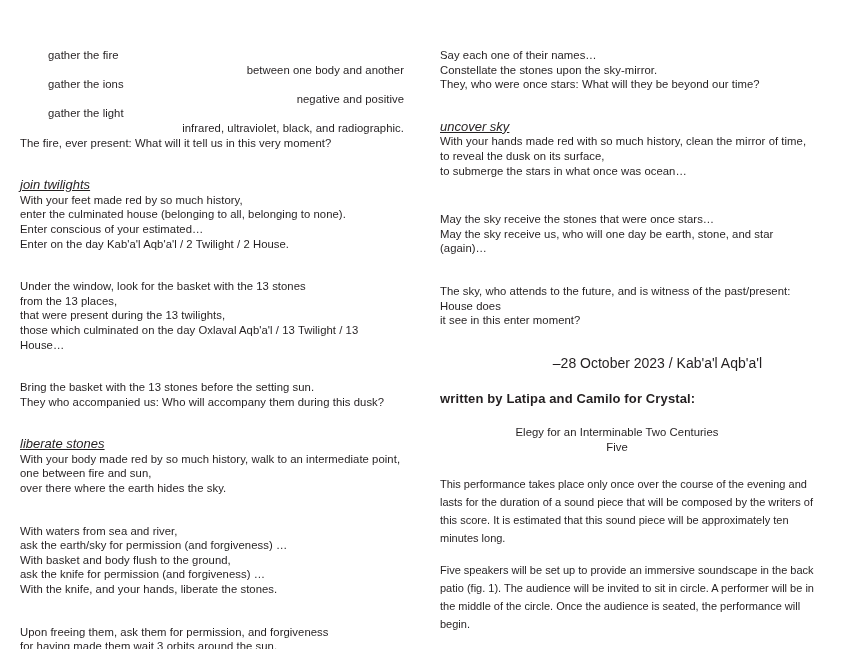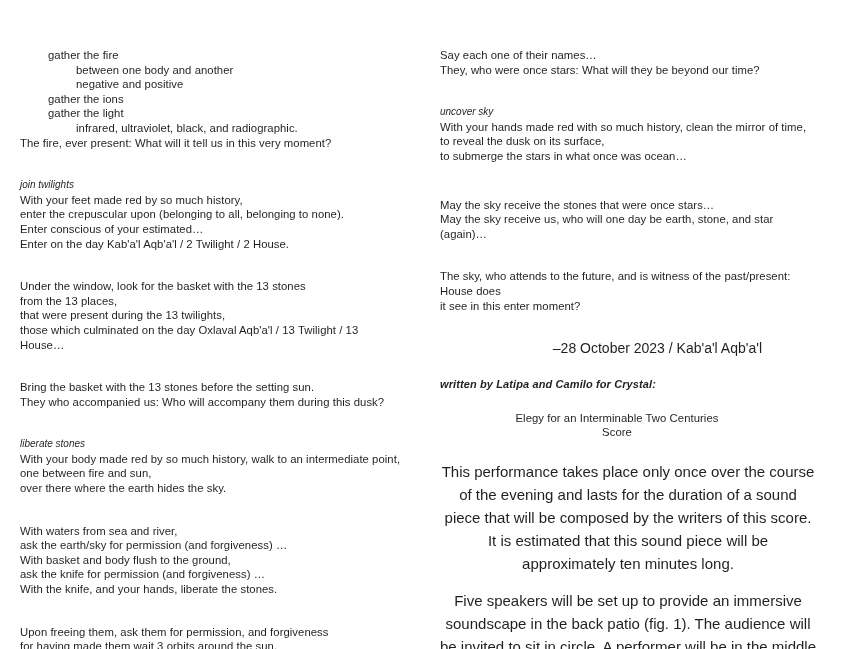--- a/index.html
+++ b/index.html
@@ -49,84 +49,84 @@
   .block.tight {
     margin-bottom: 0;
   }
   .line {
     font-size: 11.3px;
     line-height: 14.6px;
     letter-spacing: 0.005em;
     white-space: pre-wrap;
   }
   .line.indent1 { padding-left: 28px; }
-  .line.indent2 { padding-left: 56px; }
+  .line.indent2 { padding-left: 56px; text-align: right; }
   .head {
-    font-size: 10px;
+    font-size: 13px;
     line-height: 14.6px;
     font-style: italic;
     margin: 0;
+    text-decoration: underline;
   }
   .spacer-sm { height: 14px; }
   .spacer-md { height: 20px; }
   .attribution {
     font-size: 14px;
     line-height: 14.6px;
     text-align: right;
     padding-right: 54px;
     margin: 0;
   }
   .credit {
-    font-size: 11px;
+    font-size: 13px;
     line-height: 17px;
-    font-style: italic;
     font-weight: bold;
     margin: 20px 0 0 0;
     letter-spacing: 0.01em;
   }
   .title-block {
     text-align: center;
     margin: 18px 0 0 0;
     padding-right: 22px;
   }
   .title-block .line {
     text-align: center;
   }
   .para {
-    font-size: 15px;
-    line-height: 23px;
+    font-size: 11px;
+    line-height: 18px;
     margin: 0 0 14px 0;
-    text-align: center;
+    text-align: left;
   }
   .para:last-child { margin-bottom: 0; }
 </style>
 </head>
 <body>
 
 <div class="page">
   <div class="columns">
 
     <div class="col col-left">
 
       <div class="block">
         <div class="line indent1">gather the fire</div>
         <div class="line indent2">between one body and another</div>
+        <div class="line indent1">gather the ions</div>
         <div class="line indent2">negative and positive</div>
-        <div class="line indent1">gather the ions</div>
         <div class="line indent1">gather the light</div>
         <div class="line indent2">infrared, ultraviolet, black, and radiographic.</div>
         <div class="line">The fire, ever present: What will it tell us in this very moment?</div>
       </div>
 
       <div class="spacer-sm"></div>
 
       <div class="block">
         <div class="head">join twilights</div>
         <div class="line">With your feet made red by so much history,</div>
-        <div class="line">enter the crepuscular upon (belonging to all, belonging to none).</div>
+        <div class="line">enter the culminated house (belonging to all, belonging to none).</div>
         <div class="line">Enter conscious of your estimated…</div>
         <div class="line">Enter on the day Kab'a'l Aqb'a'l / 2 Twilight / 2 House.</div>
       </div>
 
       <div class="spacer-sm"></div>
 
       <div class="block">
         <div class="line">Under the window, look for the basket with the 13 stones</div>
         <div class="line">from the 13 places,</div>
         <div class="line">that were present during the 13 twilights,</div>
@@ -165,20 +165,21 @@
         <div class="line">Upon freeing them, ask them for permission, and forgiveness</div>
         <div class="line">for having made them wait 3 orbits around the sun.</div>
       </div>
 
     </div>
 
     <div class="col col-right">
 
       <div class="block">
         <div class="line">Say each one of their names…</div>
+        <div class="line">Constellate the stones upon the sky-mirror.</div>
         <div class="line">They, who were once stars: What will they be beyond our time?</div>
       </div>
 
       <div class="spacer-sm"></div>
 
       <div class="block">
         <div class="head">uncover sky</div>
         <div class="line">With your hands made red with so much history, clean the mirror of time,</div>
         <div class="line">to reveal the dusk on its surface,</div>
         <div class="line">to submerge the stars in what once was ocean…</div>
@@ -200,21 +201,21 @@
 
       <div class="spacer-sm"></div>
 
 
       <div class="attribution">–28 October 2023 / Kab'a'l Aqb'a'l</div>
 
       <div class="credit">written by Latipa and Camilo for Crystal:</div>
 
       <div class="title-block">
         <div class="line">Elegy for an Interminable Two Centuries</div>
-        <div class="line">Score</div>
+        <div class="line">Five</div>
       </div>
 
       <div class="spacer-md"></div>
 
       <p class="para">This performance takes place only once over the course of the evening and lasts for the duration of a sound piece that will be composed by the writers of this score. It is estimated that this sound piece will be approximately ten minutes long.</p>
       <p class="para">Five speakers will be set up to provide an immersive soundscape in the back patio (fig. 1). The audience will be invited to sit in circle. A performer will be in the middle of the circle. Once the audience is seated, the performance will begin.</p>
 
     </div>
 
   </div>

